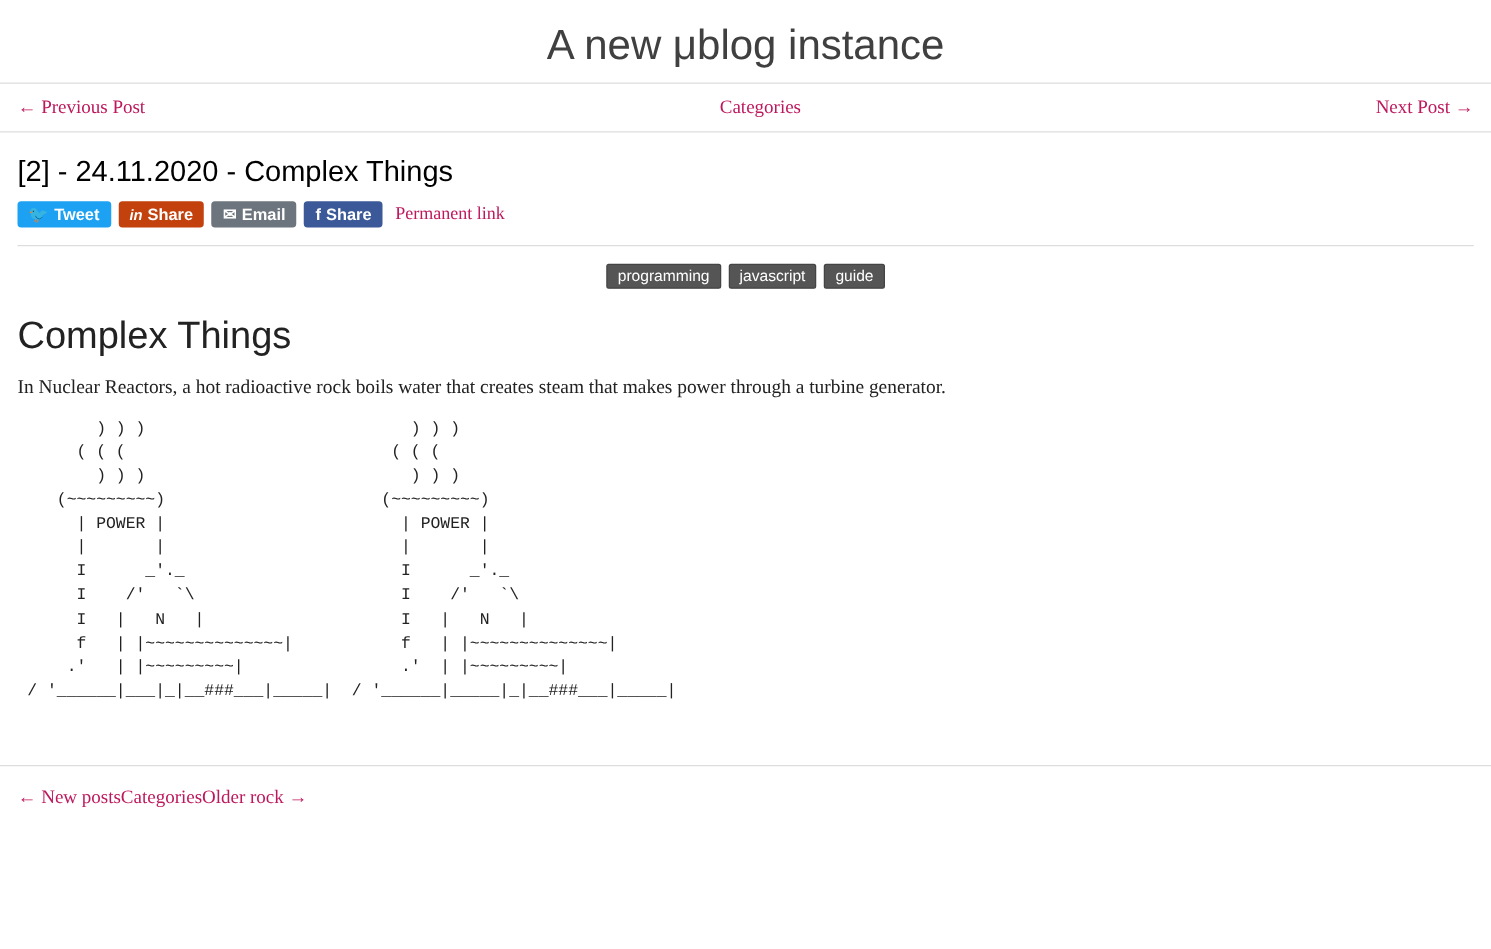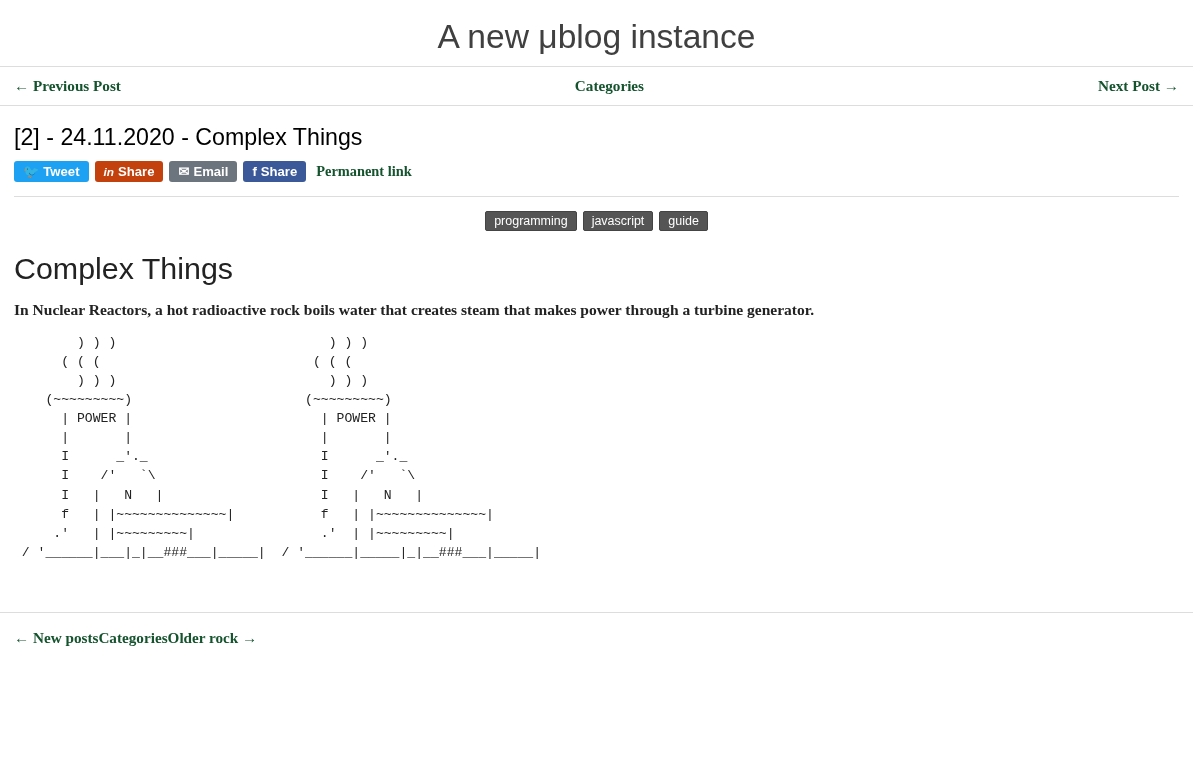--- a/index.html
+++ b/index.html
@@ -3,23 +3,22 @@
   <meta charset="utf-8">
   <style>
     * { box-sizing: border-box; margin: 0; padding: 0; }
     body {
       font-family: Georgia, 'Times New Roman', serif;
       background: #fff;
       color: #222;
       font-size: 16px;
     }
     a {
-      color: #14532d;
+      color: #be185d;
       text-decoration: none;
-      font-weight: bold;
     }
 
     
     #site-header {
       text-align: center;
       padding: 18px 20px 10px;
       border-bottom: 1px solid #ddd;
     }
     #site-title {
       font-family: 'Segoe UI', Arial, sans-serif;
@@ -115,21 +114,20 @@
     #post-heading {
       font-family: 'Segoe UI', Arial, sans-serif;
       font-size: 1.9em;
       font-weight: 400;
       margin-bottom: 12px;
     }
     #post-intro {
       font-size: 0.97em;
       margin-bottom: 12px;
       line-height: 1.5;
-      font-weight: bold;
     }
     #ascii-art {
       font-family: 'Courier New', Courier, monospace;
       font-size: 0.82em;
       line-height: 1.45;
       white-space: pre;
       color: #222;
     }
 
     

